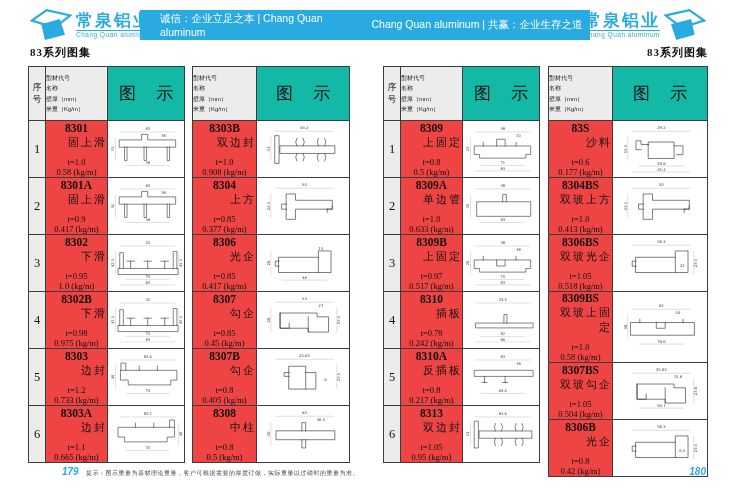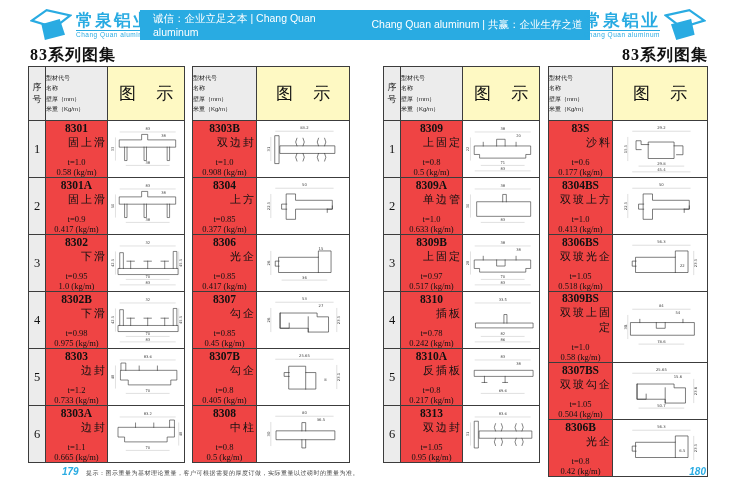--- a/index.html
+++ b/index.html
@@ -10,44 +10,44 @@
   .logo{position:absolute;top:7px;display:flex;align-items:center;gap:4px;}
   .logo-left{left:30px;}
   .logo-right{right:24px;flex-direction:row;}
   .logo-text{display:flex;flex-direction:column;line-height:1.05;}
   .logo-cn{font-size:17px;font-weight:bold;color:#29abe2;letter-spacing:2px;font-family:"Liberation Sans",sans-serif;}
   .logo-en{font-size:6.5px;color:#29abe2;border-top:1.5px solid #29abe2;padding-top:1px;
            font-family:"Liberation Sans",sans-serif;letter-spacing:.5px;}
   .banner{position:absolute;top:10px;height:30px;background:#29abe2;color:#fff;
           font-family:"Liberation Sans",sans-serif;font-size:10.5px;
           display:flex;align-items:center;box-sizing:border-box;}
-  .banner-left{left:140px;width:224px;padding-left:13px;}
+  .banner-left{left:140px;width:224px;padding-left:20px;}
   .banner-right{left:364px;width:226px;justify-content:center;}
 
   
-  .page-title{position:absolute;top:45px;font-size:16px;font-weight:bold;letter-spacing:1px;}
+  .page-title{position:absolute;top:45px;font-size:11px;font-weight:bold;letter-spacing:1px;}
   .pt-left{left:30px;}
   .pt-right{right:22px;}
 
   
   .tblwrap{position:absolute;top:66px;height:396px;}
   #tA{left:28px;width:157px;}
   #tB{left:192px;width:158px;}
   #tC{left:383px;width:157px;}
   #tD{left:548px;width:160px;}
   table.cat{border-collapse:collapse;width:100%;height:100%;table-layout:fixed;}
   table.cat td{border:1px solid #3c3c3c;padding:0;vertical-align:middle;overflow:hidden;}
   tr.hrow{height:54px;}
   tr.drow{height:57px;}
   td.idx{background:#ececec;text-align:center;font-size:12.5px;}
   td.hidx{background:#ececec;text-align:center;font-size:9px;line-height:1.3;}
   td.spec{background:#ef4444;text-align:center;}
   td.hspec{background:#ececec;text-align:left;font-size:6px;line-height:1.7;padding:2px 0 0 4px;
            font-family:"Liberation Sans",sans-serif;color:#222;}
-  td.hdia{background:#fef9c3;text-align:center;font-size:17px;letter-spacing:8px;text-indent:8px;}
+  td.hdia{background:#14b8a6;text-align:center;font-size:17px;letter-spacing:8px;text-indent:8px;}
   td.dcell{background:#fff;text-align:center;}
   .code{font-weight:bold;font-size:11.5px;margin-bottom:1px;}
   .pname{font-size:11px;letter-spacing:2px;text-align:right;}
   .thick{font-size:8.5px;margin-top:7px;}
   .weight{font-size:8.5px;}
   .dcell svg{width:96%;height:52px;display:block;margin:0 auto;}
   .dcell path{fill:none;stroke:#333;stroke-width:1;stroke-linejoin:round;stroke-linecap:square;}
   .dcell line.dl{stroke:#999;stroke-width:.5;}
   .dcell text{font-size:6px;fill:#444;font-family:"DejaVu Sans",sans-serif;}
 

